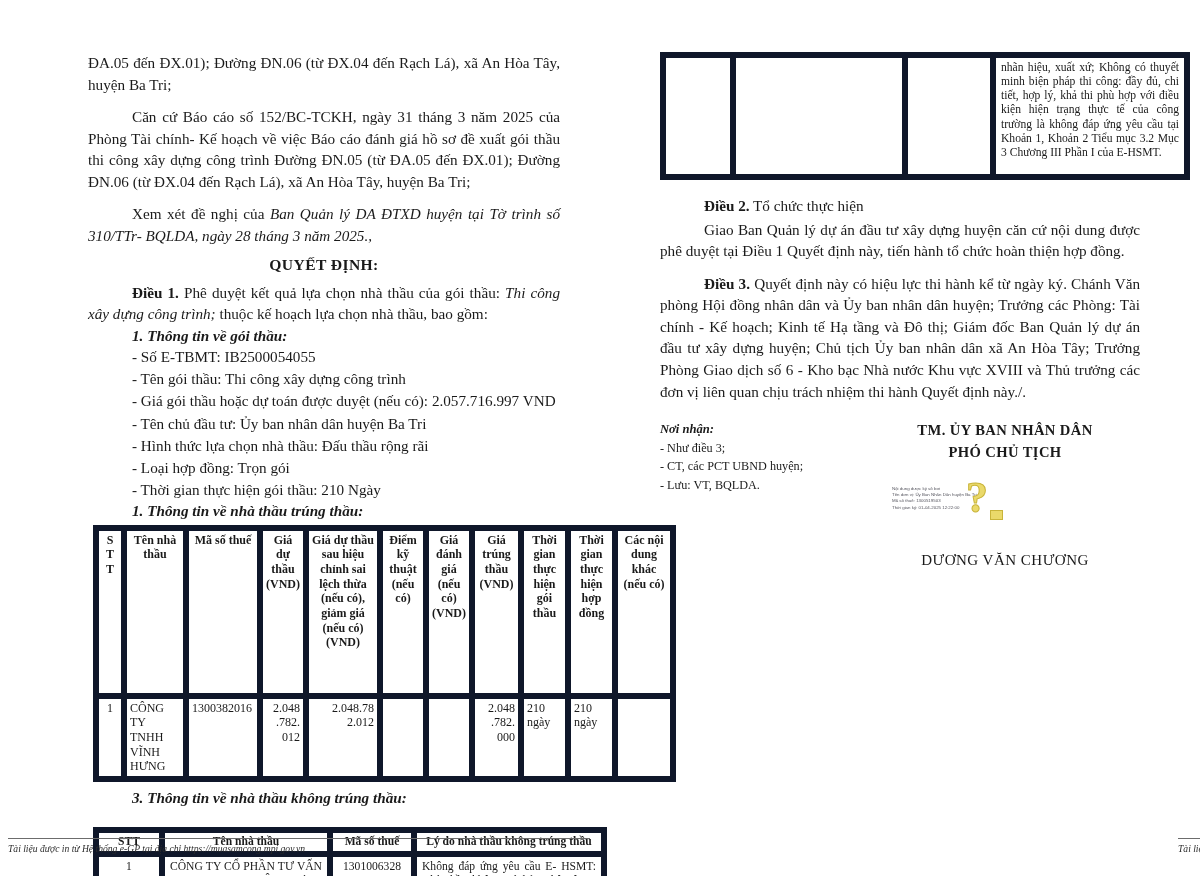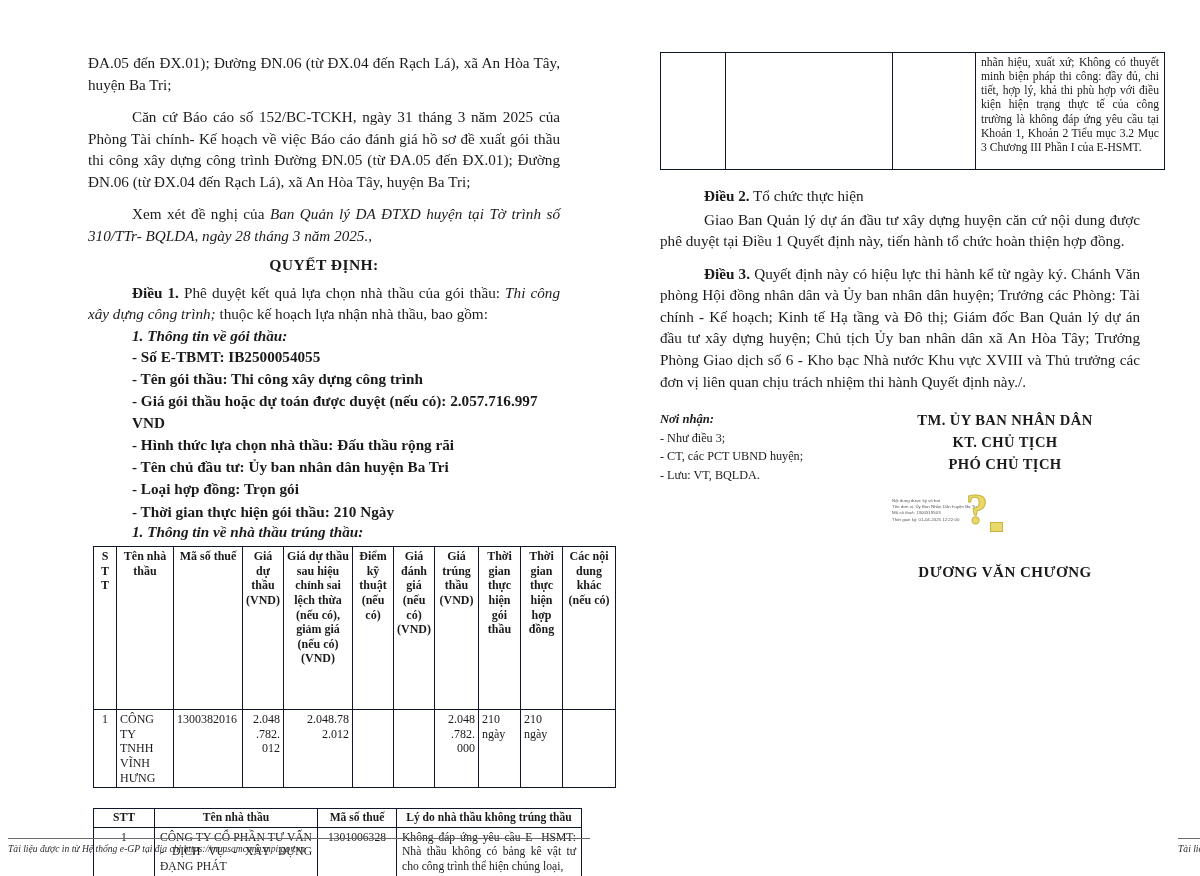--- a/index.html
+++ b/index.html
@@ -59,32 +59,31 @@
     font-style: italic;
     font-size: 15.2px;
     margin: 1px 0 1px 0;
     padding-left: 44px;
   }
   .bullet {
     font-size: 15.2px;
     margin: 1px 0;
     padding-left: 44px;
     line-height: 1.4;
-    font-weight: bold;
   }
 
   
   table {
     border-collapse: collapse;
     font-size: 12px;
     font-family: "Liberation Serif", "DejaVu Serif", serif;
     table-layout: fixed;
   }
   table td, table th {
-    border: 1px solid #0f172a;
+    border: 6px solid #0f172a;
     vertical-align: top;
     padding: 2px 3px;
     line-height: 1.22;
     word-wrap: break-word;
     overflow-wrap: break-word;
   }
   table th {
     font-weight: bold;
     text-align: center;
   }
@@ -195,21 +194,21 @@
     position: absolute;
     left: 120px;
     top: 34px;
     width: 11px;
     height: 8px;
     background: #ead96a;
     border: 1px solid #c9b43a;
   }
   .signer {
     margin-top: 14px;
-    font-weight: bold;
+    font-weight: normal;
     font-size: 15px;
     letter-spacing: .5px;
   }
 
   
   .footer {
     position: absolute;
     bottom: 22px;
     font-style: italic;
     font-size: 9.6px;
@@ -231,29 +230,29 @@
     <div class="spacer-sm"></div>
 
     <p class="indent">Căn cứ Báo cáo số 152/BC-TCKH, ngày 31 tháng 3 năm 2025 của Phòng Tài chính- Kế hoạch về việc Báo cáo đánh giá hồ sơ đề xuất gói thầu thi công xây dựng công trình Đường ĐN.05 (từ ĐA.05 đến ĐX.01); Đường ĐN.06 (từ ĐX.04 đến Rạch Lá), xã An Hòa Tây, huyện Ba Tri;</p>
 
     <div class="spacer-sm"></div>
 
     <p class="indent"><span>Xem xét đề nghị của </span><span class="i">Ban Quản lý DA ĐTXD huyện tại Tờ trình số 310/TTr- BQLDA, ngày 28 tháng 3 năm 2025.,</span></p>
 
     <div class="heading-quyetdinh">QUYẾT ĐỊNH:</div>
 
-    <p class="indent"><span class="b">Điều 1.</span><span> Phê duyệt kết quả lựa chọn nhà thầu của gói thầu: </span><span class="i">Thi công xây dựng công trình;</span><span> thuộc kế hoạch lựa nhận nhà thầu, bao gồm:</span></p>
+    <p class="indent"><span class="b">Điều 1.</span><span> Phê duyệt kết quả lựa chọn nhà thầu của gói thầu: </span><span class="i">Thi công xây dựng công trình;</span><span> thuộc kế hoạch lựa chọn nhà thầu, bao gồm:</span></p>
 
     <div class="sub-head">1. Thông tin về gói thầu:</div>
 
     <div class="bullet">- Số E-TBMT: IB2500054055</div>
     <div class="bullet">- Tên gói thầu: Thi công xây dựng công trình</div>
     <div class="bullet">- Giá gói thầu hoặc dự toán được duyệt (nếu có): 2.057.716.997 VND</div>
+    <div class="bullet">- Tên chủ đầu tư: Ủy ban nhân dân huyện Ba Tri</div>
     <div class="bullet">- Hình thức lựa chọn nhà thầu: Đấu thầu rộng rãi</div>
-    <div class="bullet">- Tên chủ đầu tư: Ủy ban nhân dân huyện Ba Tri</div>
     <div class="bullet">- Loại hợp đồng: Trọn gói</div>
     <div class="bullet">- Thời gian thực hiện gói thầu: 210 Ngày</div>
 
     <div class="sub-head">1. Thông tin về nhà thầu trúng thầu:</div>
 
     <table class="tbl-winner">
       <thead>
         <tr>
           <th class="c-stt">S T T</th>
           <th class="c-name">Tên nhà thầu</th>
@@ -278,20 +277,21 @@
           <td class="ctr"></td>
           <td class="ctr"></td>
           <td class="num">2.048 .782. 000</td>
           <td class="lft">210 ngày</td>
           <td class="lft">210 ngày</td>
           <td class="ctr"></td>
         </tr>
       </tbody>
     </table>
 
+    <div class="sub-head" style="margin-top:7px;">3. Thông tin về nhà thầu không trúng thầu:</div>
 
     <table class="tbl-loser">
       <thead>
         <tr>
           <th class="l-stt">STT</th>
           <th class="l-name">Tên nhà thầu</th>
           <th class="l-tax">Mã số thuế</th>
           <th class="l-why">Lý do nhà thầu không trúng thầu</th>
         </tr>
       </thead>
@@ -334,21 +334,20 @@
     <div class="sig-wrap">
       <div class="recipients">
         <div class="rtitle">Nơi nhận:</div>
         <div>- Như điều 3;</div>
         <div>- CT, các PCT UBND huyện;</div>
         <div>- Lưu: VT, BQLDA.</div>
       </div>
 
       <div class="sig-right">
         <div class="sline">TM. ỦY BAN NHÂN DÂN</div>
-        <div class="sline">KT. CHỦ TỊCH</div>
         <div class="sline">PHÓ CHỦ TỊCH</div>
 
         <div class="stamp">
           <div class="stamp-text">
             <div>Nội dung được ký số bởi</div>
             <div>Tên đơn vị: Ủy Ban Nhân Dân huyện Ba Tri</div>
             <div>Mã số thuế: 1300519503</div>
             <div>Thời gian ký: 01-04-2025 12:22:00</div>
           </div>
           <div class="stamp-mark">?</div>

